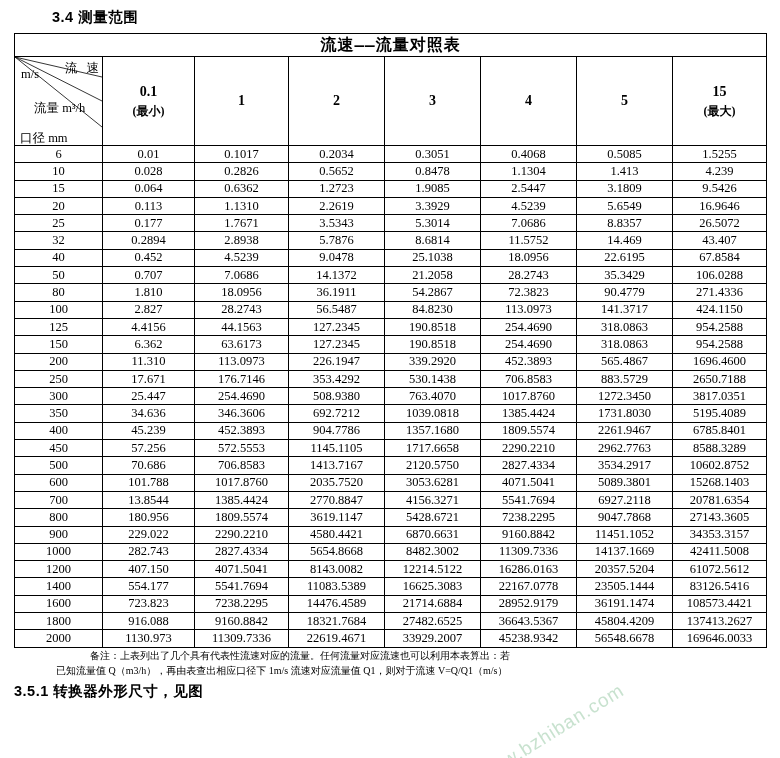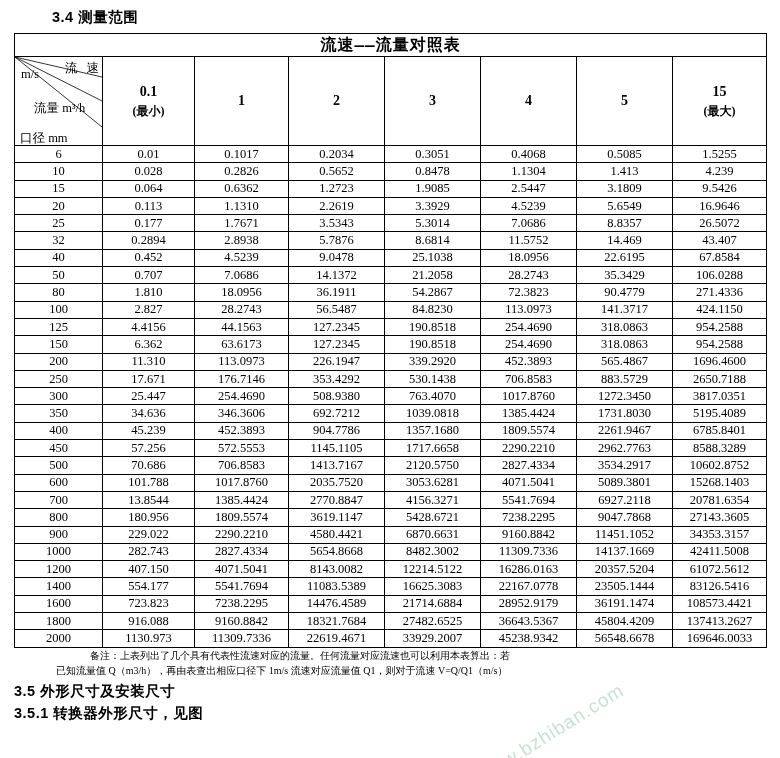--- a/index.html
+++ b/index.html
@@ -483,18 +483,17 @@
         </tr>
       </tbody>
   </table>
 
   <div class="note">
     <span class="indent1">备注：上表列出了几个具有代表性流速对应的流量。任何流量对应流速也可以利用本表算出：若</span>
     <span class="indent2">已知流量值 Q（m3/h），再由表查出相应口径下 1m/s 流速对应流量值 Q1，则对于流速 V=Q/Q1（m/s）</span>
   </div>
 
   <div class="bottom-block">
-    <div class="heading-bottom">3.5 外形尺寸及安装尺寸</div>
     <div class="heading-bottom">3.5.1 转换器外形尺寸，见图</div>
   </div>
 
   <div class="watermark">www.bzhiban.com</div>
 </div>
 
 </body></html>

